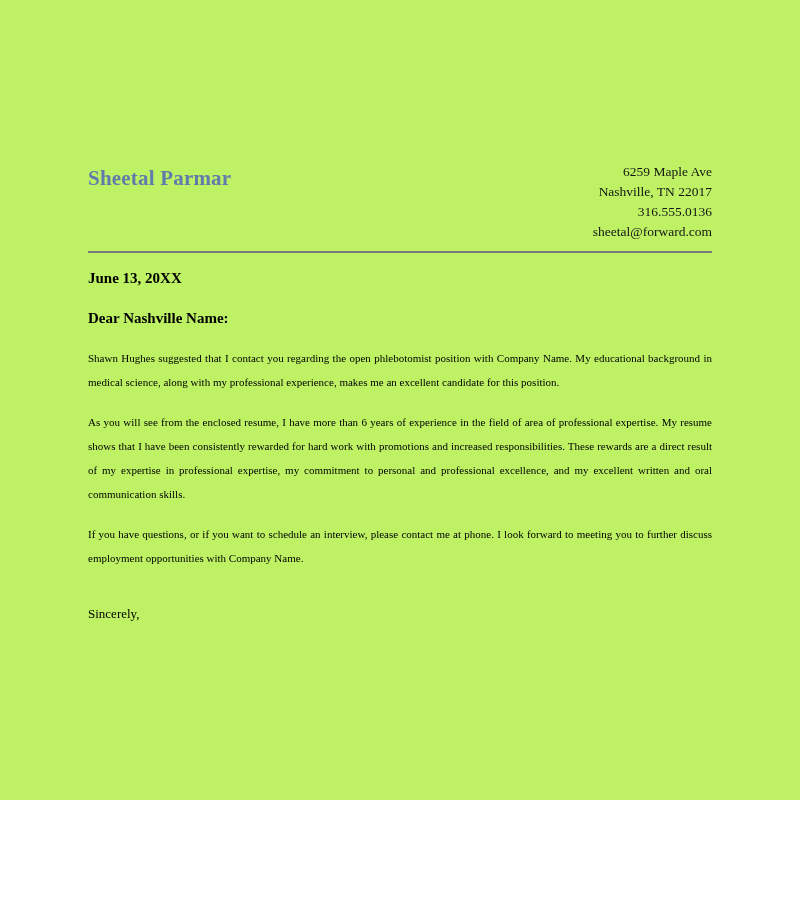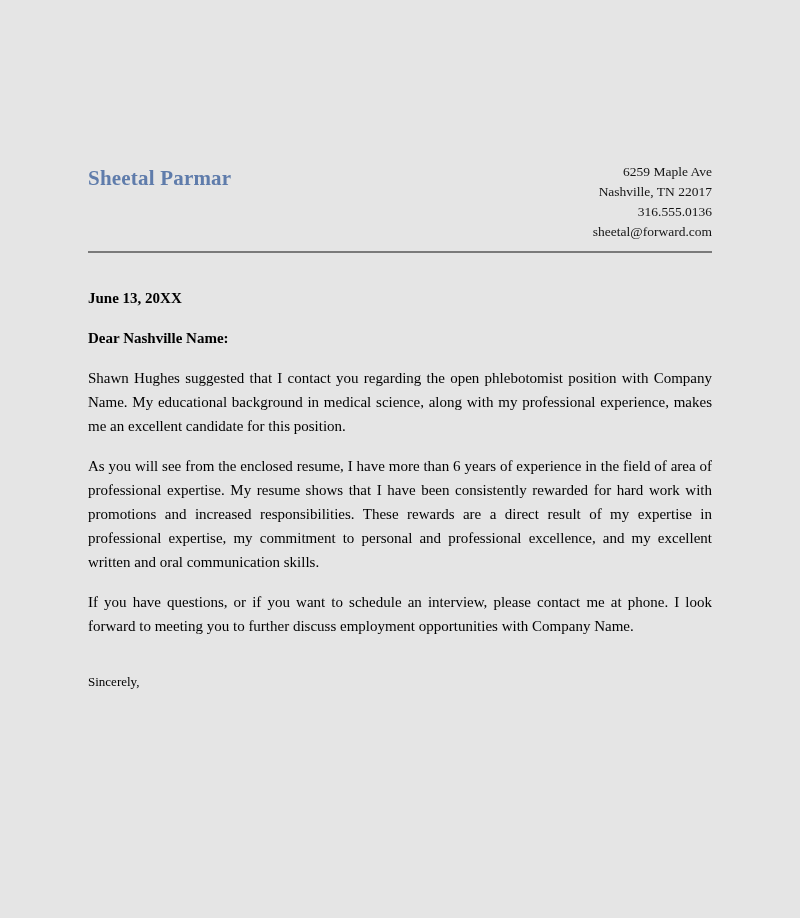--- a/index.html
+++ b/index.html
@@ -11,22 +11,22 @@
     width: 800px;
     height: 918px;
     font-family: "Liberation Serif", "DejaVu Serif", serif;
     color: #000000;
     -webkit-font-smoothing: antialiased;
   }
 
   .page {
     position: relative;
     width: 800px;
-    height: 918px;
-    background: #e5e5e5;
+    height: 800px;
+    background: #bef264;
     box-sizing: border-box;
   }
 
   .content {
     position: absolute;
     left: 88px;
     top: 158px;
     width: 624px;
   }
 
@@ -67,21 +67,21 @@
 
   .header-rule {
     width: 100%;
     height: 2px;
     background: #7a7a7a;
     margin-top: 9px;
   }
 
   
   .letter-body {
-    margin-top: 33px;
+    margin-top: 13px;
     font-size: 15px;
     line-height: 24px;
   }
 
   .date-line {
     font-weight: bold;
     font-size: 15px;
     line-height: 24px;
   }
 
@@ -89,21 +89,21 @@
     font-weight: bold;
     font-size: 15px;
     line-height: 24px;
     margin-top: 16px;
   }
 
   .paragraph {
     text-align: justify;
     text-justify: inter-word;
     margin-top: 16px;
-    font-size: 15px;
+    font-size: 11px;
     line-height: 24px;
   }
 
   .closing {
     margin-top: 32px;
     font-size: 13px;
     line-height: 24px;
   }
 </style>
 </head>

